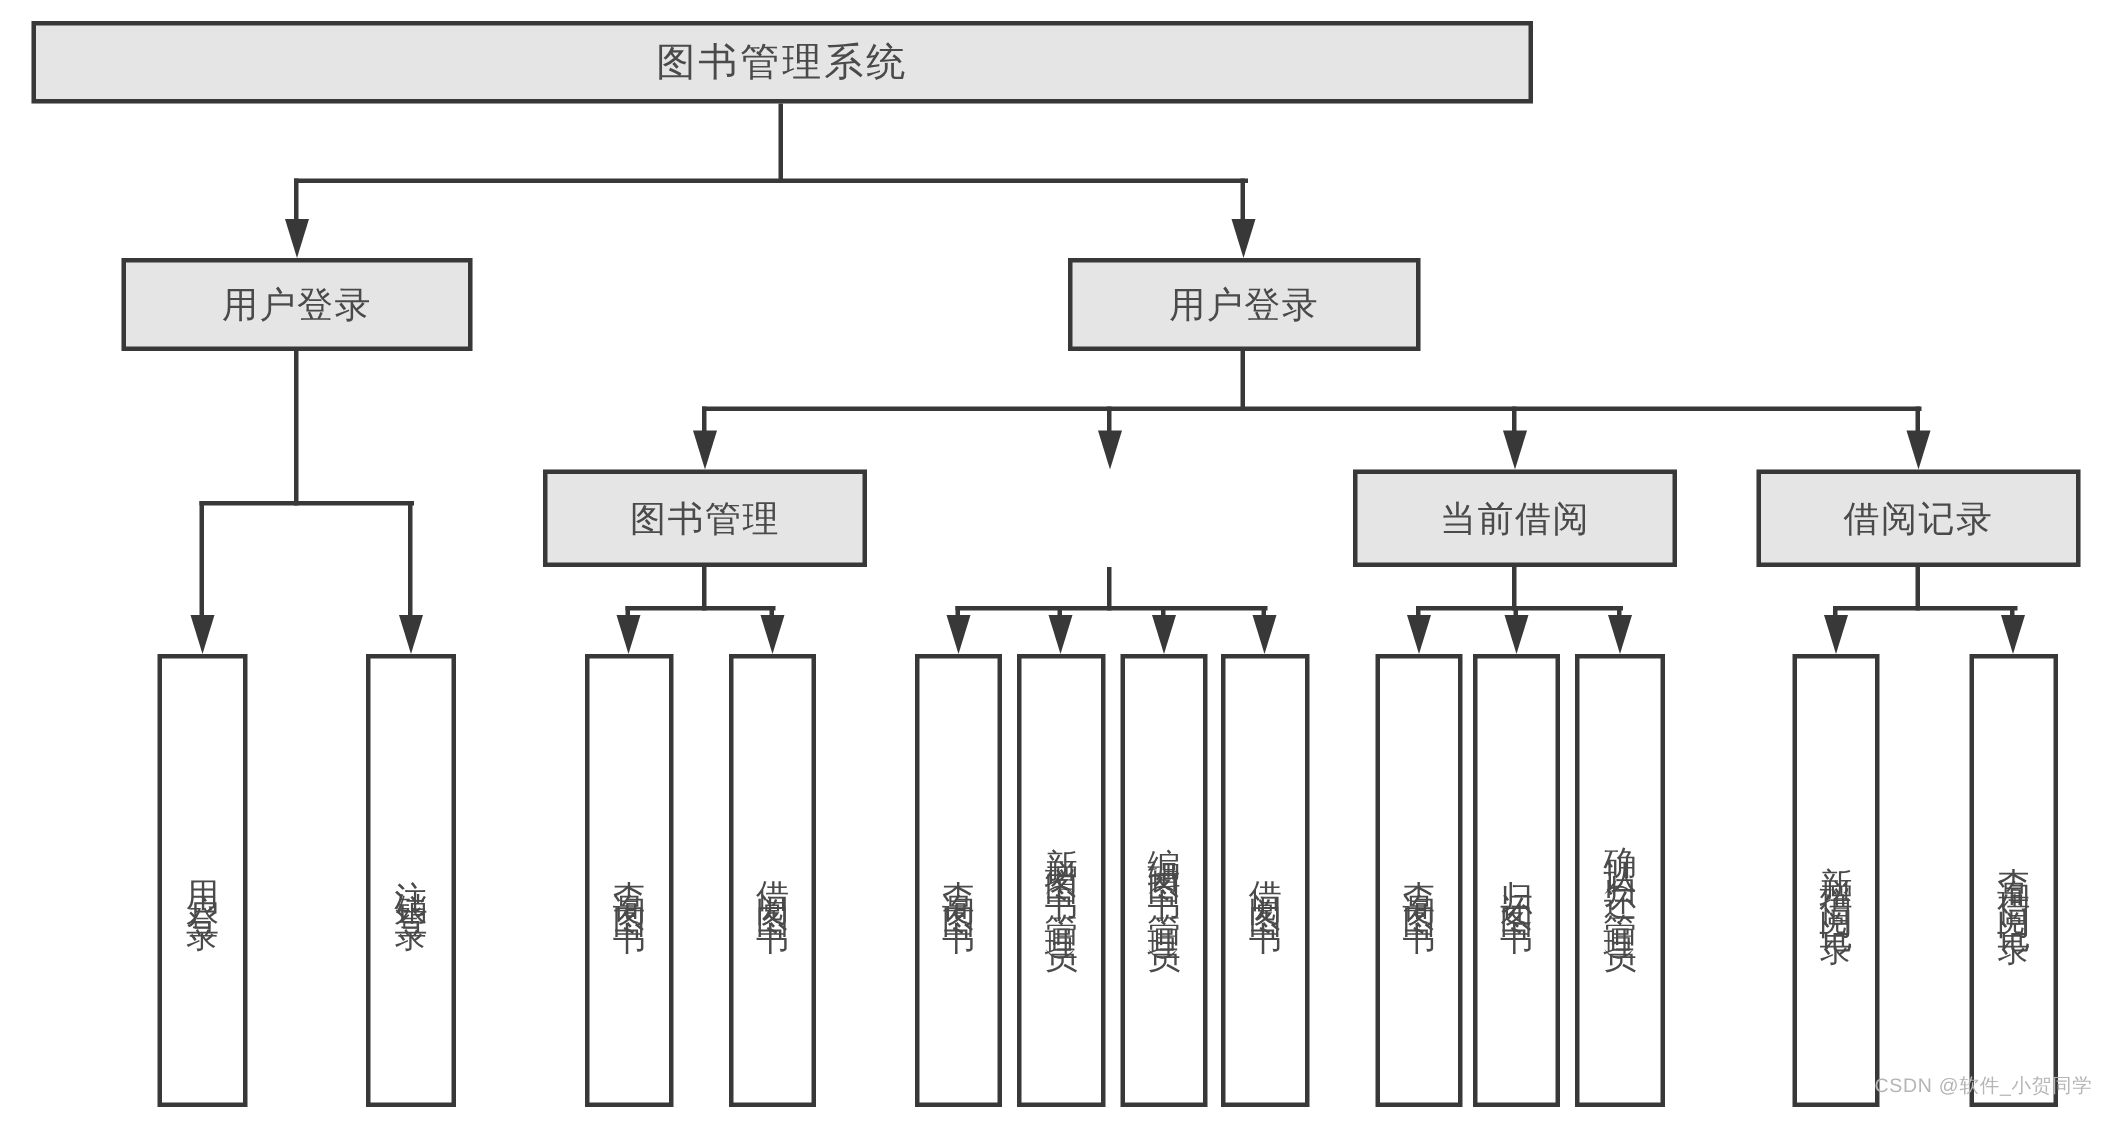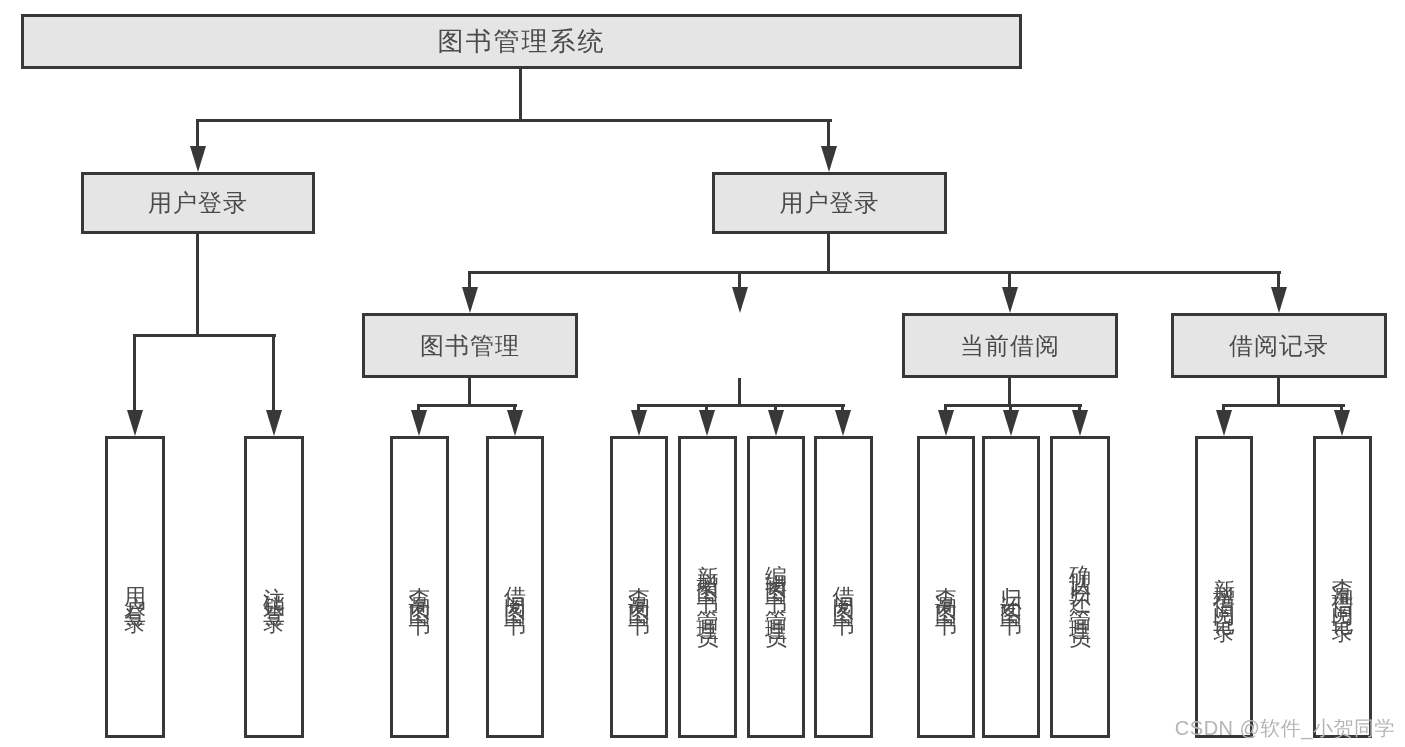--- a/index.html
+++ b/index.html
@@ -47,21 +47,21 @@
   .hline{height:3px;}
   
   .arrow{
     position:absolute;width:0;height:0;
     border-left:8px solid transparent;
     border-right:8px solid transparent;
     border-top:26px solid var(--line);
   }
   .watermark{
     position:absolute;top:715px;right:10px;
-    font-size:20px;color:var(--wm);
+    font-size:13px;color:var(--wm);
     letter-spacing:0.5px;z-index:5;
     white-space:nowrap;
   }
 </style>
 </head>
 <body>
 
 <div class="stage">
 
   <div class="box title" style="left:21px;top:14px;width:1001px;height:55px;">

